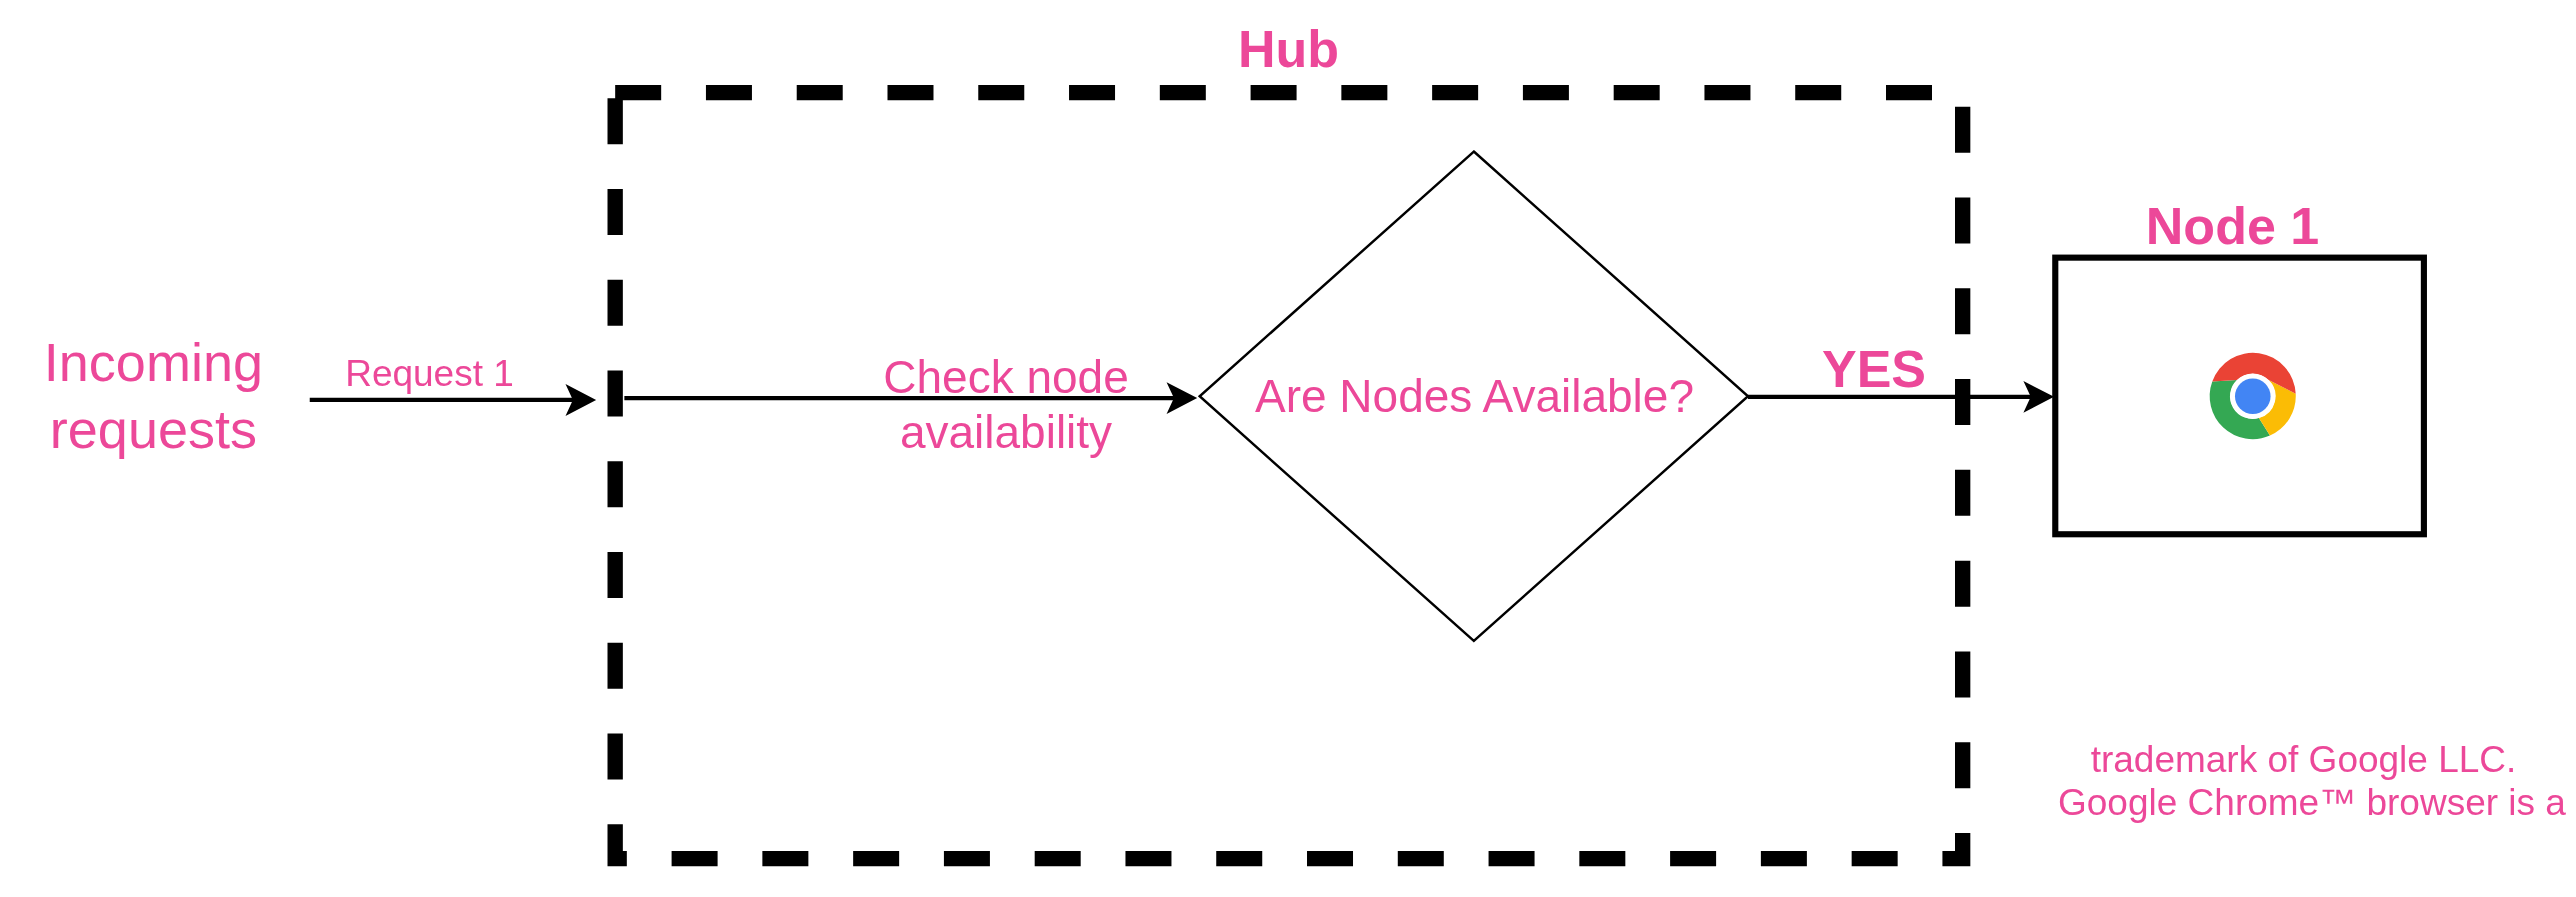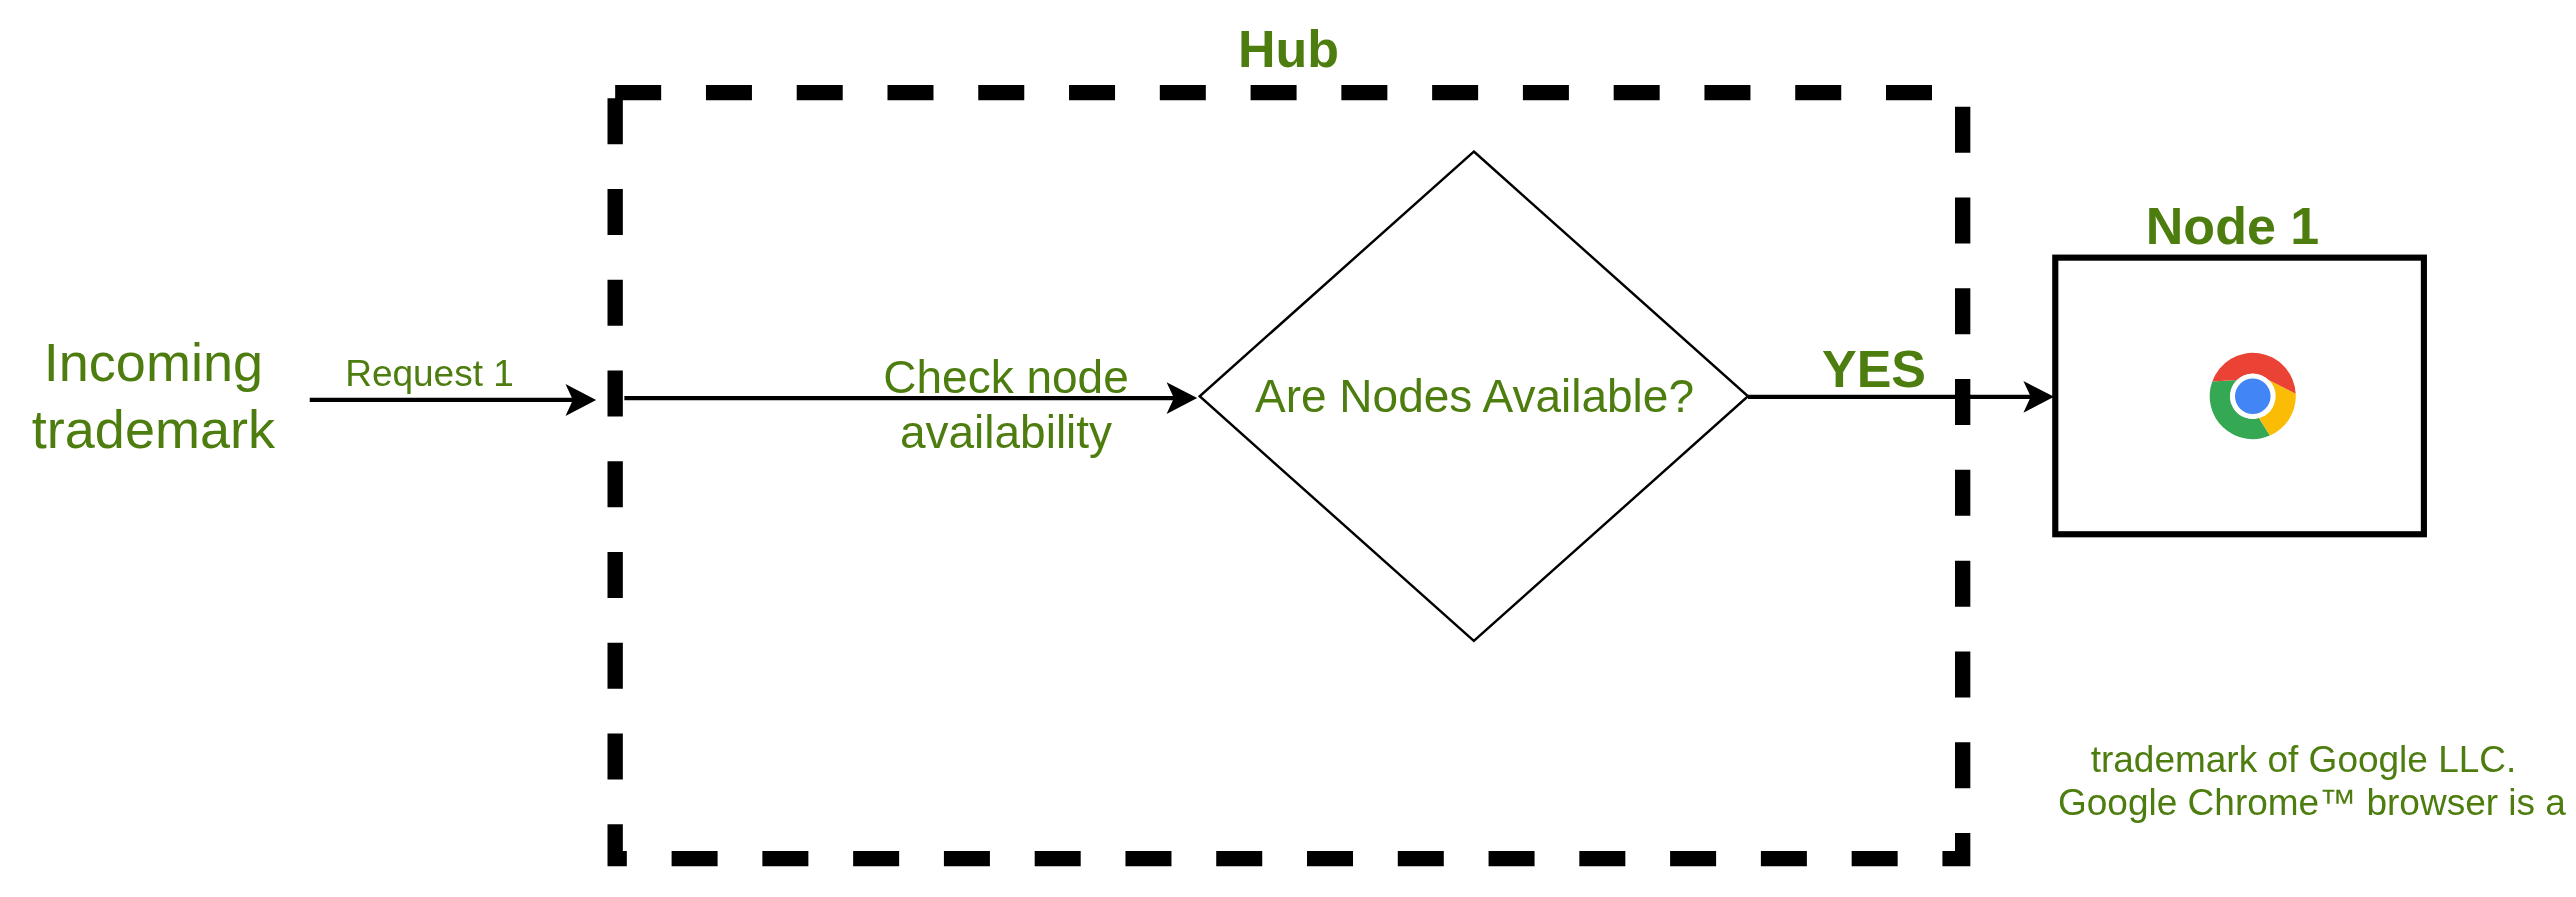--- a/index.html
+++ b/index.html
@@ -17,21 +17,21 @@
     color: #000000;
   }
   #shape-layer {
     position: absolute;
     left: 0;
     top: 0;
   }
   .lbl {
     position: absolute;
     text-align: center;
-    color: #4d7c0f;
+    color: #ec4899;
     white-space: nowrap;
   }
   .lbl span { display: block; }
   .lbl-incoming   { left: 18.4px;   top: 329px;  width: 270px; font-size: 54px; line-height: 67px; font-weight: 400; text-align: center; }
   .lbl-request1   { left: 307px;  top: 352px;  width: 245px; font-size: 37px; line-height: 44px;  font-weight: 400; }
   .lbl-hub        { left: 1181px; top: 23px;   width: 215px; font-size: 52px; line-height: 52px;  font-weight: 700; }
   .lbl-checknode  { left: 859px; top: 350px;  width: 294px; font-size: 46px; line-height: 55px;  font-weight: 400; }
   .lbl-decision   { left: 1229px; top: 370px;  width: 491px; font-size: 46px; line-height: 53px;  font-weight: 400; }
   .lbl-yes        { left: 1782px; top: 343px;  width: 184px; font-size: 52px; line-height: 52px;  font-weight: 700; }
   .lbl-node1      { left: 2110px; top: 200px;  width: 245px; font-size: 52px; line-height: 52px;  font-weight: 700; }
@@ -69,21 +69,21 @@
       <path fill="#34A853" d="M -66,-24 L -26,-26.5 A 37,37 0 0 0 10,35.6 L 28,64 A 70,70 0 0 1 -66,-24 Z"></path>
       <path fill="#FBBC05" d="M 70,-4 A 70,70 0 0 1 28,64 L 10,35.6 A 37,37 0 0 0 26,-26.5 Z"></path>
       <path fill="#EA4335" d="M -66,-24 A 70,70 0 0 1 70,-4 L 26,-26.5 A 37,37 0 0 0 -26,-26.5 Z"></path>
       <circle cx="0" cy="0" r="36.5" fill="#ffffff"></circle>
       <circle cx="0" cy="0" r="29" fill="#4285F4"></circle>
     </g>
   </svg>
 
   <div class="lbl lbl-incoming">
     <span>Incoming</span>
-    <span>trademark</span>
+    <span>requests</span>
   </div>
 
   <div class="lbl lbl-request1">Request 1</div>
 
   <div class="lbl lbl-hub">Hub</div>
 
   <div class="lbl lbl-checknode">
     <span>Check node</span>
     <span>availability</span>
   </div>

